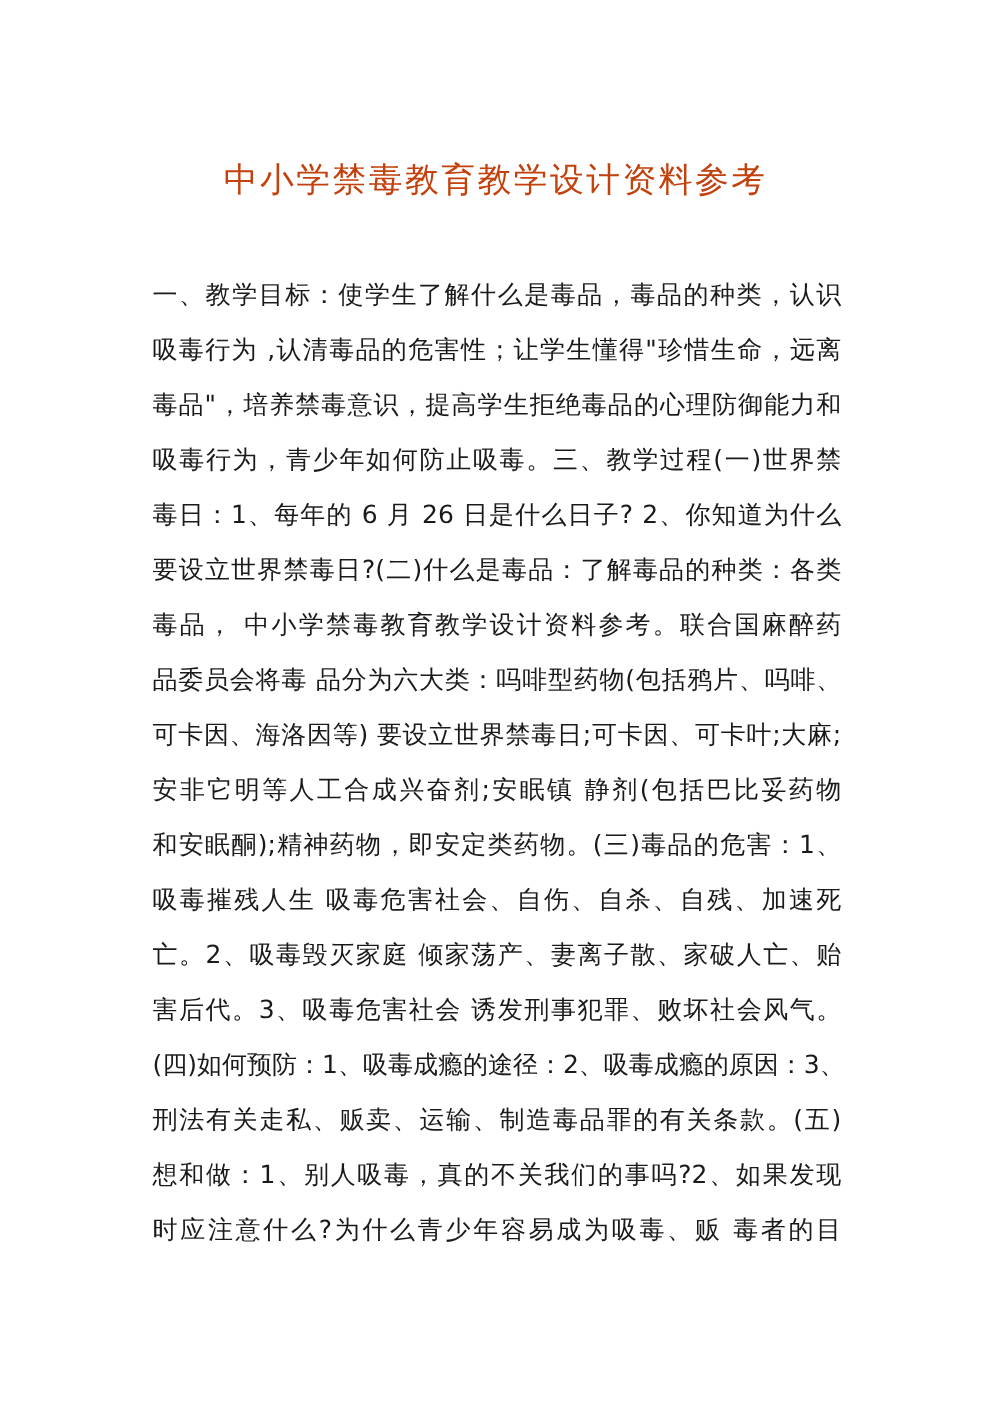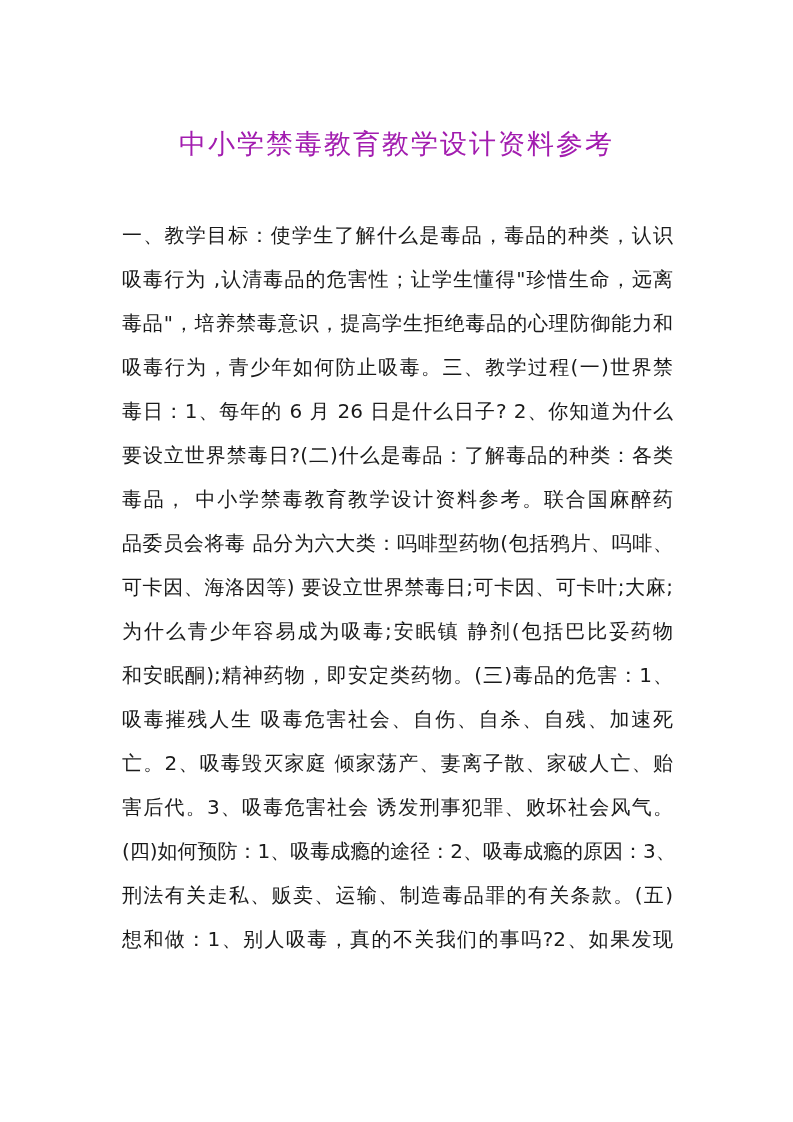--- a/index.html
+++ b/index.html
@@ -1,40 +1,41 @@
 <!DOCTYPE html>
 <html><head>
 <meta charset="utf-8">
 <style>
   html, body { margin: 0; padding: 0; background: #ffffff; }
   body { width: 793px; height: 1122px; position: relative; overflow: hidden;
          font-family: "DejaVu Sans", "Liberation Sans", sans-serif; color: #1a1a1a; }
   .title { position: absolute; top: 126px; left: 0; width: 793px; text-align: center;
-           font-size: 27px; letter-spacing: 2px; color: #a21caf; }
+           font-size: 27px; letter-spacing: 2px; color: #c2410c; }
   .body { position: absolute; top: 196px; left: 122px; width: 551px; margin-top: 21px; }
   .line { height: 44px; line-height: 36px; font-size: 20px; text-align: justify;
           text-align-last: justify; white-space: nowrap; letter-spacing: 0; }
   .line.last { text-align-last: justify; }
 </style>
 </head>
 <body>
 
 <div class="title">中小学禁毒教育教学设计资料参考</div>
 
 <div class="body">
   <div class="line">一、教学目标：使学生了解什么是毒品，毒品的种类，认识</div>
   <div class="line">吸毒行为 ,认清毒品的危害性；让学生懂得"珍惜生命，远离</div>
   <div class="line">毒品"，培养禁毒意识，提高学生拒绝毒品的心理防御能力和</div>
   <div class="line">吸毒行为，青少年如何防止吸毒。三、教学过程(一)世界禁</div>
   <div class="line">毒日：1、每年的 6 月 26 日是什么日子? 2、你知道为什么</div>
   <div class="line">要设立世界禁毒日?(二)什么是毒品：了解毒品的种类：各类</div>
   <div class="line">毒品， 中小学禁毒教育教学设计资料参考。联合国麻醉药</div>
   <div class="line">品委员会将毒 品分为六大类：吗啡型药物(包括鸦片、吗啡、</div>
   <div class="line">可卡因、海洛因等) 要设立世界禁毒日;可卡因、可卡叶;大麻;</div>
-  <div class="line">为什么青少年容易成为吸毒;安眠镇 静剂(包括巴比妥药物</div>
+  <div class="line">安非它明等人工合成兴奋剂;安眠镇 静剂(包括巴比妥药物</div>
   <div class="line">和安眠酮);精神药物，即安定类药物。(三)毒品的危害：1、</div>
   <div class="line">吸毒摧残人生 吸毒危害社会、自伤、自杀、自残、加速死</div>
   <div class="line">亡。2、吸毒毁灭家庭 倾家荡产、妻离子散、家破人亡、贻</div>
   <div class="line">害后代。3、吸毒危害社会 诱发刑事犯罪、败坏社会风气。</div>
   <div class="line">(四)如何预防：1、吸毒成瘾的途径：2、吸毒成瘾的原因：3、</div>
   <div class="line">刑法有关走私、贩卖、运输、制造毒品罪的有关条款。(五)</div>
   <div class="line">想和做：1、别人吸毒，真的不关我们的事吗?2、如果发现</div>
+  <div class="line last">时应注意什么?为什么青少年容易成为吸毒、贩 毒者的目</div>
 </div>
 
 </body></html>

